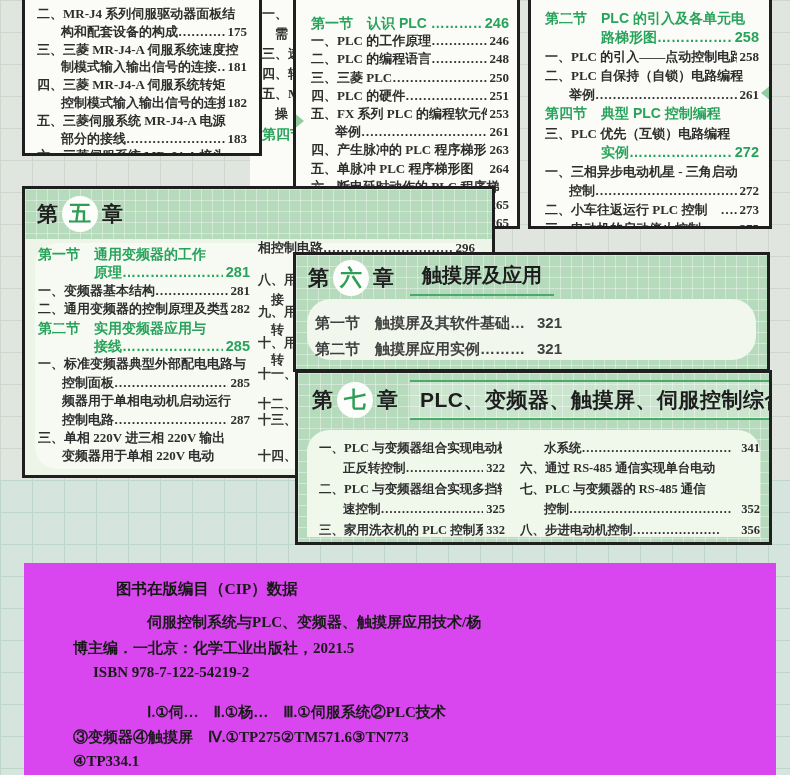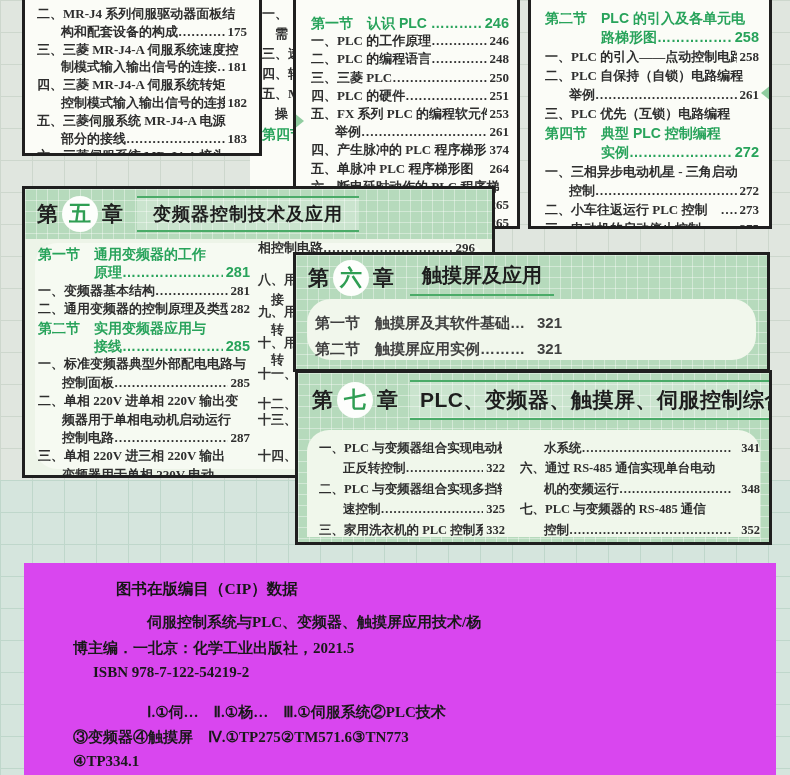--- a/index.html
+++ b/index.html
@@ -160,21 +160,21 @@
     <div class="line">
       <span class="t">五、FX 系列 PLC 的编程软元件 ……</span>
       <span class="n">253</span>
     </div>
     <div class="line ind">
       <span class="t">举例…………………………………</span>
       <span class="n">261</span>
     </div>
     <div class="line">
       <span class="t">四、产生脉冲的 PLC 程序梯形图　…</span>
-      <span class="n">374</span>
+      <span class="n">263</span>
     </div>
     <div class="line">
       <span class="t">五、单脉冲 PLC 程序梯形图　………</span>
       <span class="n">264</span>
     </div>
     <div class="line">
       <span class="t">六、断电延时动作的 PLC 程序梯</span>
       <span class="n"></span>
     </div>
     <div class="line">
@@ -203,26 +203,26 @@
       <span class="n">258</span>
     </div>
     <div class="line">
       <span class="t">二、PLC 自保持（自锁）电路编程</span>
       <span class="n"></span>
     </div>
     <div class="line ind">
       <span class="t">举例…………………………………</span>
       <span class="n">261</span>
     </div>
-    <div class="line">
-      <span class="t">三、PLC 优先（互锁）电路编程</span>
-      <span class="n"></span>
-    </div>
     <div class="line sec">
       <span class="t">第四节　典型 PLC 控制编程</span>
+      <span class="n"></span>
+    </div>
+    <div class="line">
+      <span class="t">三、PLC 优先（互锁）电路编程</span>
       <span class="n"></span>
     </div>
     <div class="line sec ind2">
       <span class="t">实例……………………………</span>
       <span class="n">272</span>
     </div>
     <div class="line">
       <span class="t">一、三相异步电动机星 - 三角启动</span>
       <span class="n"></span>
     </div>
@@ -238,21 +238,20 @@
       <span class="t">三、电动机的启动停止控制…………</span>
       <span class="n">275</span>
     </div>
   </div>
 
 <div class="panel" id="ch5-panel">
   <div id="ch5-head" class="checker">
     <span class="chap-zi">第</span>
     <span class="chap-circle">五</span>
     <span class="chap-zi">章</span>
-    <span class="chap-title" id="ch5-title">变频器控制技术及应用</span>
   </div>
   <div id="ch5-inner"></div>
   <div id="ch5-col1">
 
   <div class="line sec">
         <span class="t">第一节　通用变频器的工作</span>
         <span class="n"></span>
       </div>
       <div class="line sec ind2">
         <span class="t">原理……………………………</span>
@@ -274,24 +273,20 @@
         <span class="t">接线……………………………</span>
         <span class="n">285</span>
       </div>
       <div class="line">
         <span class="t">一、标准变频器典型外部配电电路与</span>
         <span class="n"></span>
       </div>
       <div class="line ind">
         <span class="t">控制面板……………………………</span>
         <span class="n">285</span>
-      </div>
-      <div class="line">
-        <span class="t">二、单相 220V 进单相 220V 输出变</span>
-        <span class="n"></span>
       </div>
       <div class="line ind">
         <span class="t">频器用于单相电动机启动运行</span>
         <span class="n"></span>
       </div>
       <div class="line ind">
         <span class="t">控制电路……………………………</span>
         <span class="n">287</span>
       </div>
       <div class="line">
@@ -381,24 +376,20 @@
     <div id="ch7-col2">
 
     <div class="line ind">
           <span class="t">水系统………………………………</span>
           <span class="n">341</span>
         </div>
         <div class="line">
           <span class="t">六、通过 RS-485 通信实现单台电动</span>
           <span class="n"></span>
         </div>
-        <div class="line ind">
-          <span class="t">机的变频运行………………………</span>
-          <span class="n">348</span>
-        </div>
         <div class="line">
           <span class="t">七、PLC 与变频器的 RS-485 通信</span>
           <span class="n"></span>
         </div>
         <div class="line ind">
           <span class="t">控制…………………………………</span>
           <span class="n">352</span>
         </div>
         <div class="line">
           <span class="t">八、步进电动机控制…………………</span>

